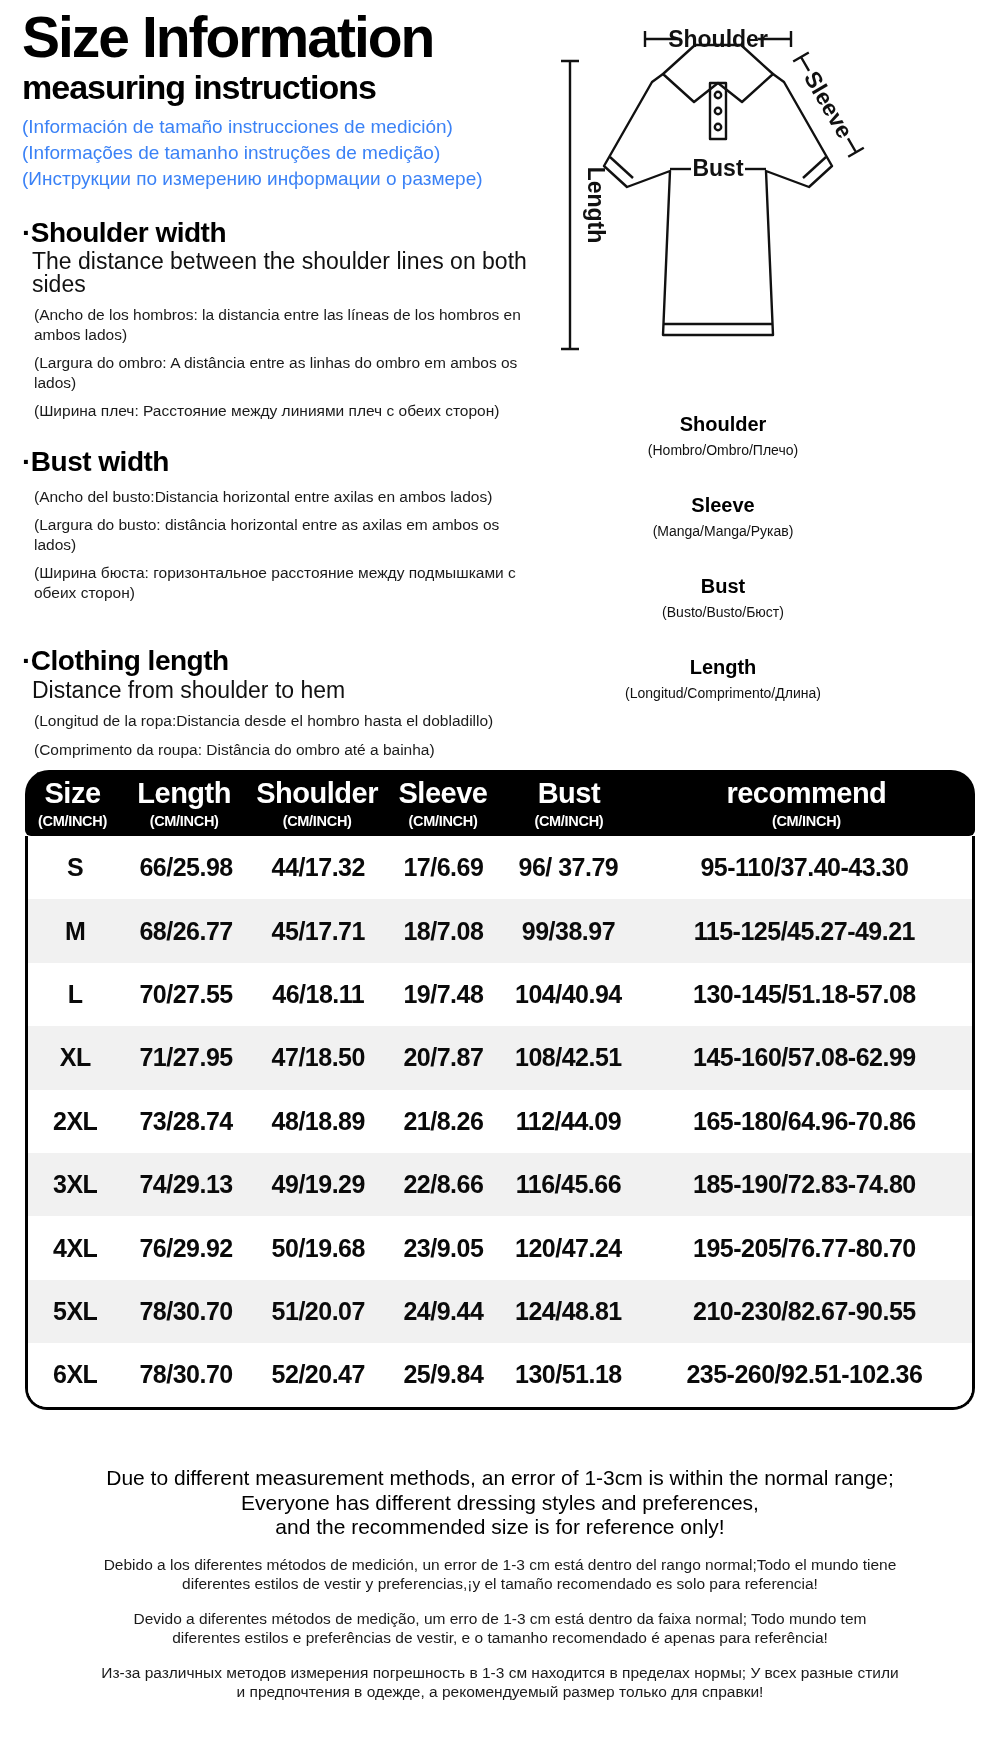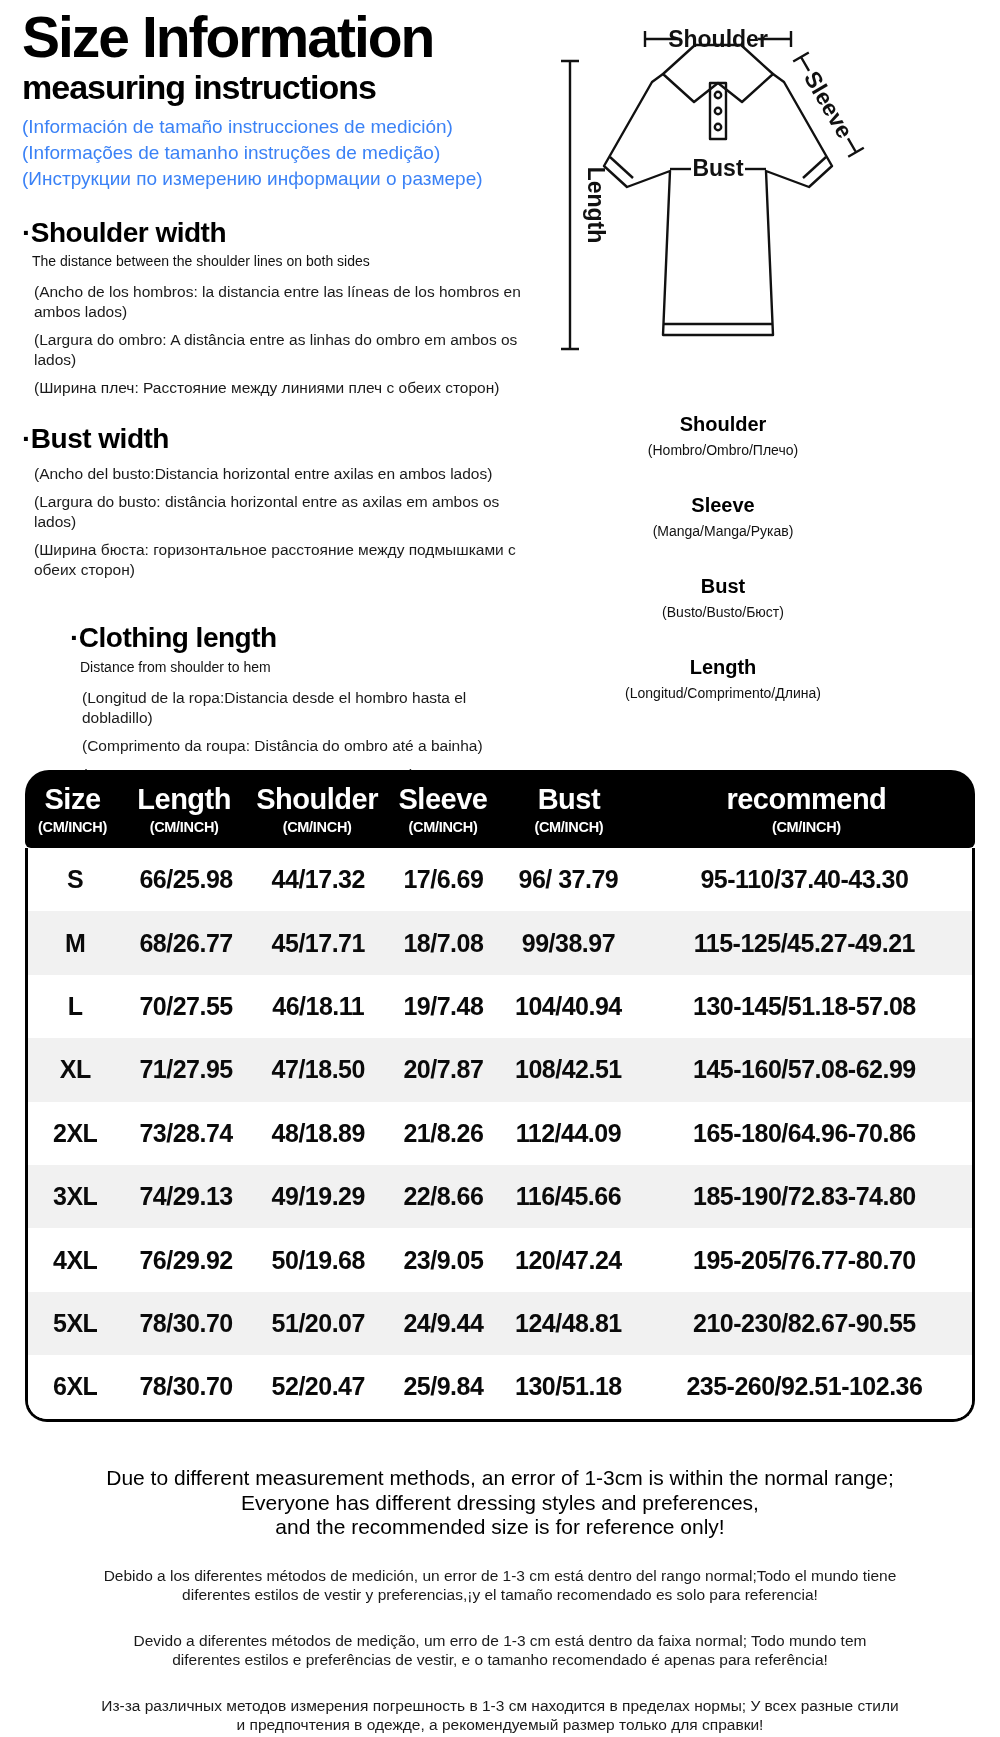--- a/index.html
+++ b/index.html
@@ -5,52 +5,52 @@
   html,body{margin:0;padding:0;background:#fff;}
   .page{position:relative;width:1000px;height:1737px;background:#fff;overflow:hidden;
         font-family:"Liberation Sans","DejaVu Sans",sans-serif;color:#000;}
 
   
   .left-col{position:absolute;left:22px;top:8px;width:510px;}
   .title{font-size:57px;font-weight:800;letter-spacing:-2px;line-height:1.04;margin:0;}
   .subtitle{font-size:34px;font-weight:800;letter-spacing:-1px;line-height:1.1;margin:2px 0 0 0;}
   .title-notes{margin-top:7px;font-size:19px;line-height:26px;color:#3b82f6;}
   .sec{margin-top:26px;}
-  .sec3{margin-top:44px;margin-left:48px;}
+  .sec3{margin-top:44px;}
   .sec-title{font-size:28px;font-weight:800;letter-spacing:-0.5px;line-height:1.1;margin:0;}
-  .sec-desc{font-size:14px;line-height:23px;margin:2px 0 0 10px;color:#111;}
+  .sec-desc{font-size:23px;line-height:23px;margin:2px 0 0 10px;color:#111;}
   .sec-note{font-size:15.5px;line-height:19.5px;margin:9px 0 0 12px;max-width:497px;color:#1a1a1a;}
 
   
   .diagram{position:absolute;left:548px;top:18px;width:445px;height:352px;}
   .shirt-svg{width:100%;height:100%;}
   .shirt-svg path,.shirt-svg rect,.shirt-svg circle{fill:none;stroke:#111;stroke-width:2.4;stroke-linejoin:round;}
   .shirt-svg .dlabel{fill:#111;stroke:none;font-family:"Liberation Sans",sans-serif;font-size:23px;font-weight:700;}
 
   .legend{position:absolute;left:545px;top:412px;width:356px;text-align:center;}
   .legend-entry{margin-bottom:30px;}
   .legend-term{font-size:20px;font-weight:800;line-height:25px;}
   .legend-trans{font-size:14px;line-height:26px;color:#111;}
 
   
   .size-table{position:absolute;left:25px;top:770px;width:950px;}
-  .thead{display:flex;align-items:stretch;background:#000;color:#fff;border-radius:24px 24px 6px 6px;height:78px;}
+  .thead{display:flex;align-items:stretch;background:#000;color:#fff;border-radius:24px 24px 6px 6px;height:66px;}
   .hcell{display:flex;flex-direction:column;justify-content:center;align-items:center;gap:3px;}
   .hlabel{font-size:29px;font-weight:800;letter-spacing:-0.5px;}
   .hunit{font-size:14.5px;font-weight:700;letter-spacing:-0.3px;}
   .tbody{border:3px solid #000;border-top:none;border-radius:0 0 22px 22px;overflow:hidden;background:#fff;}
   .trow{display:flex;height:63.4px;align-items:center;background:#fff;}
   .trow.alt{background:#f1f1f1;}
   .tcell{font-size:25px;font-weight:700;letter-spacing:-0.5px;text-align:center;color:#0a0a0a;}
   .c0{width:10%;}.c1{width:13.5%;}.c2{width:14.5%;}.c3{width:12%;}.c4{width:14.5%;}.c5{width:35.5%;}
 
   
   .footer{position:absolute;left:0;top:1466px;width:1000px;text-align:center;}
   .foot-bold{font-size:21px;font-weight:400;line-height:24.5px;color:#000;}
-  .foot-note{margin-top:26px;font-size:15.5px;line-height:19.5px;color:#1a1a1a;}
+  .foot-note{margin-top:15px;font-size:15.5px;line-height:19.5px;color:#1a1a1a;}
 </style>
 </head>
 <body>
 
 <div class="page">
 
   <div class="left-col">
     <h1 class="title">Size Information</h1>
     <h2 class="subtitle">measuring instructions</h2>
     <div class="title-notes">

